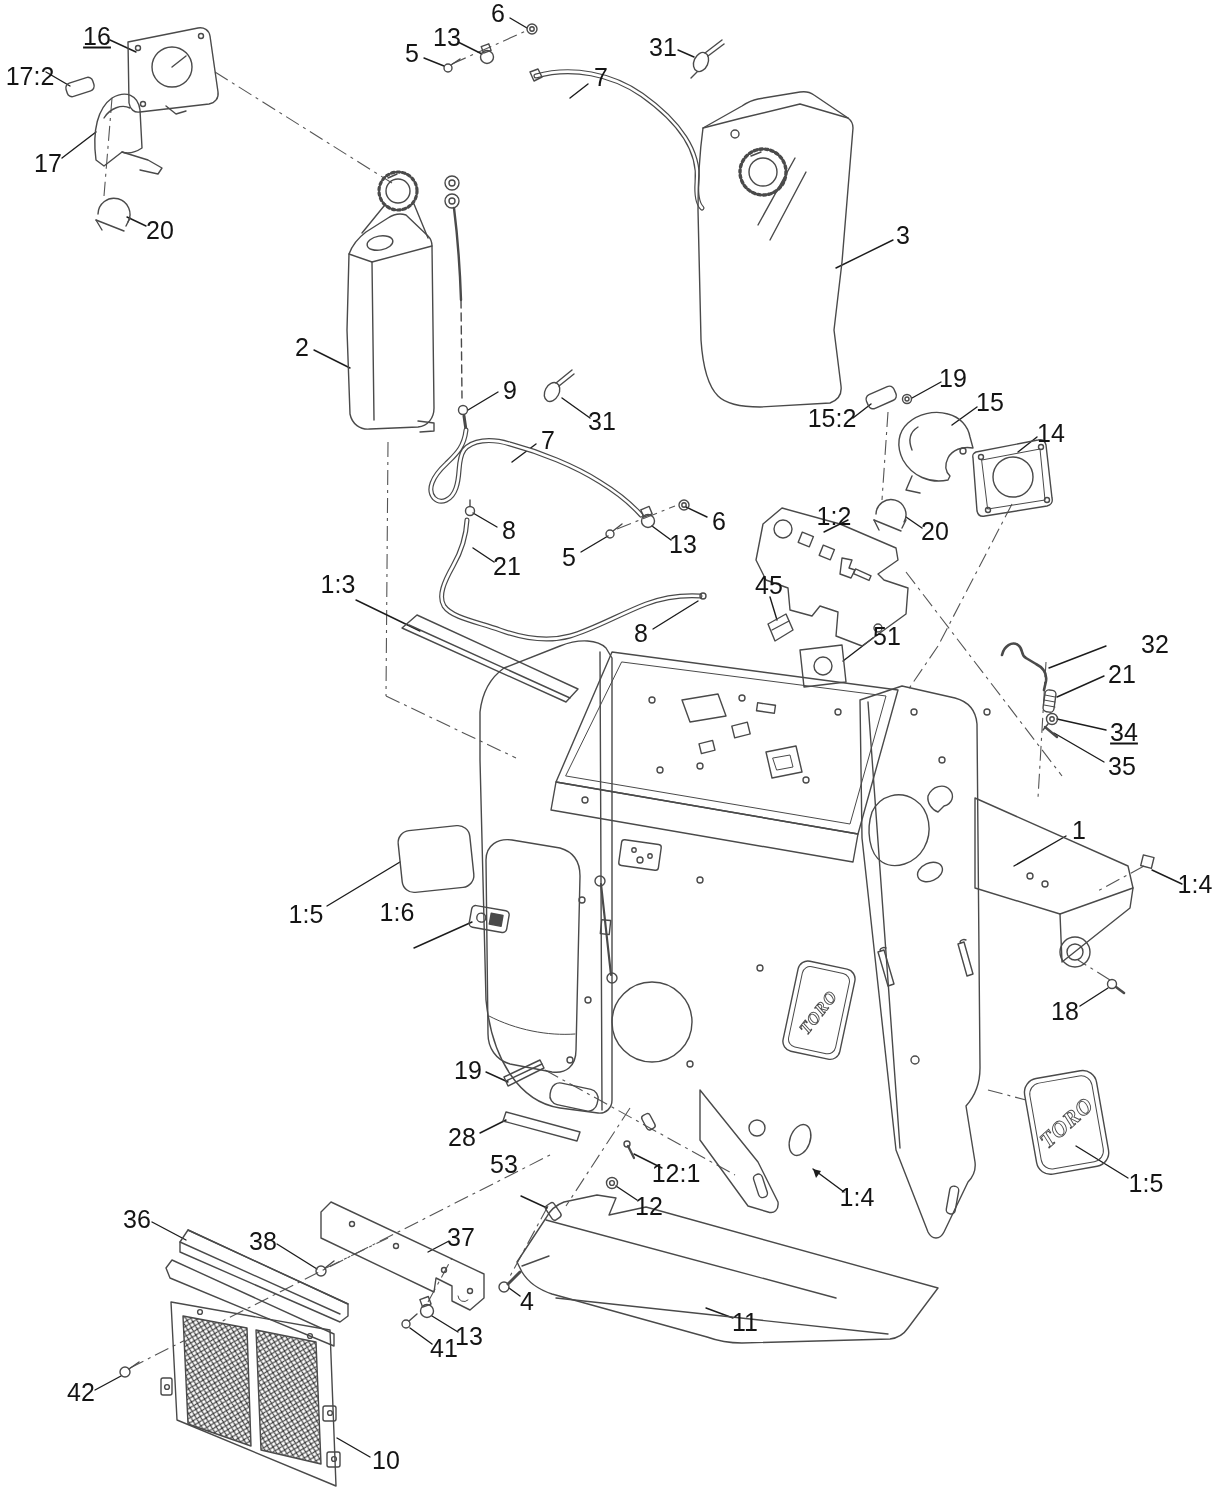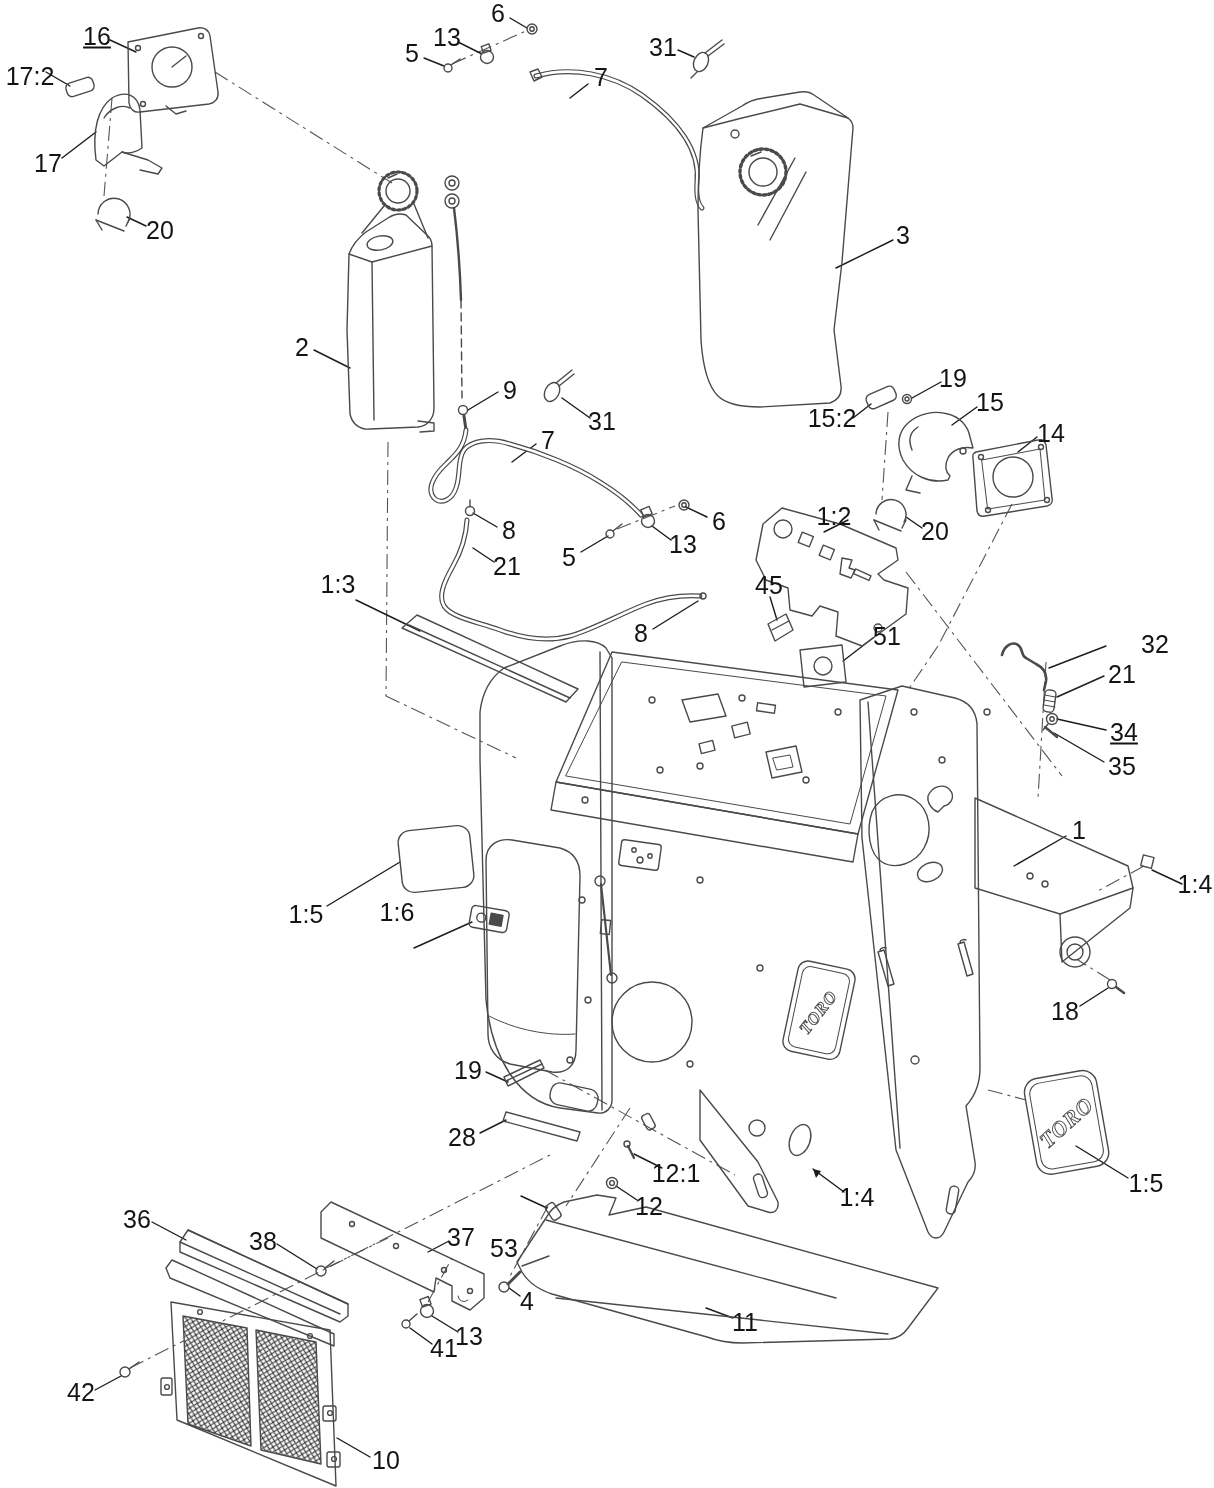--- a/index.html
+++ b/index.html
@@ -520,21 +520,21 @@
       <span class="callout" style="left: 1122px; top: 766px;">35</span>
       <span class="callout" style="left: 1079px; top: 830px;">1</span>
       <span class="callout" style="left: 1195px; top: 884px;">1:4</span>
       <span class="callout" style="left: 1065px; top: 1011px;">18</span>
       <span class="callout" style="left: 306px; top: 914px;">1:5</span>
       <span class="callout" style="left: 397px; top: 912px;">1:6</span>
       <span class="callout" style="left: 468px; top: 1070px;">19</span>
       <span class="callout" style="left: 462px; top: 1137px;">28</span>
       <span class="callout" style="left: 676px; top: 1173px;">12:1</span>
       <span class="callout" style="left: 649px; top: 1206px;">12</span>
-      <span class="callout" style="left: 504px; top: 1248px;">53</span>
+      <span class="callout" style="left: 504px; top: 1164px;">53</span>
       <span class="callout" style="left: 527px; top: 1301px;">4</span>
       <span class="callout" style="left: 745px; top: 1322px;">11</span>
       <span class="callout" style="left: 857px; top: 1197px;">1:4</span>
       <span class="callout" style="left: 1146px; top: 1183px;">1:5</span>
       <span class="callout" style="left: 137px; top: 1219px;">36</span>
       <span class="callout" style="left: 263px; top: 1241px;">38</span>
       <span class="callout" style="left: 461px; top: 1237px;">37</span>
       <span class="callout" style="left: 469px; top: 1336px;">13</span>
       <span class="callout" style="left: 444px; top: 1348px;">41</span>
       <span class="callout" style="left: 81px; top: 1392px;">42</span>

